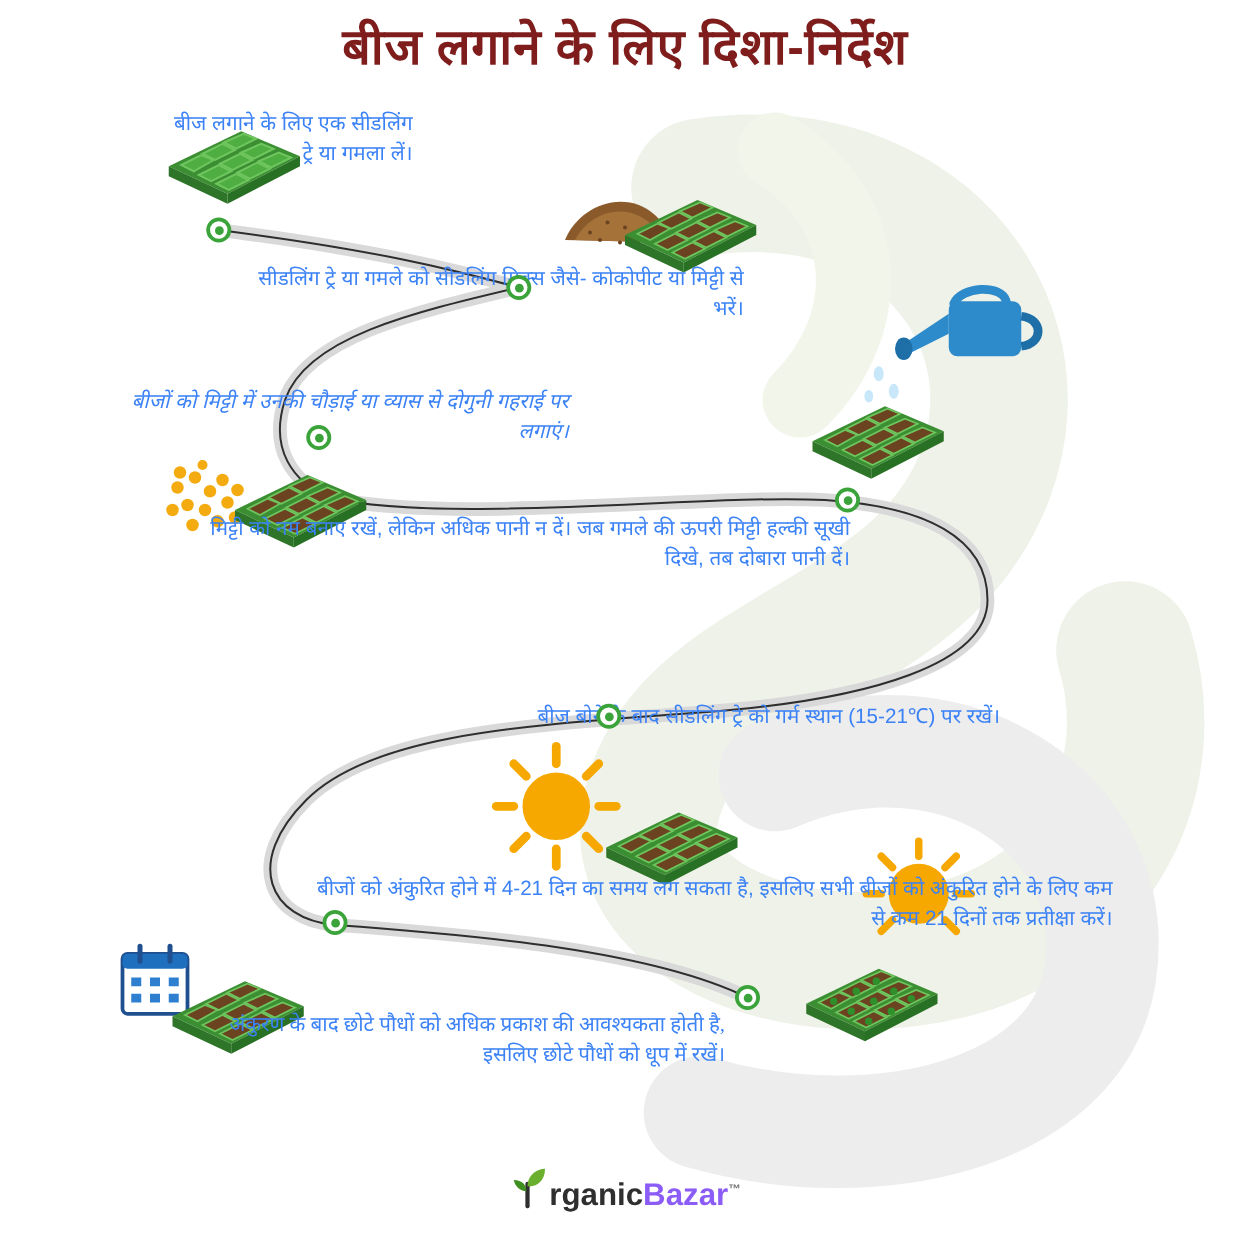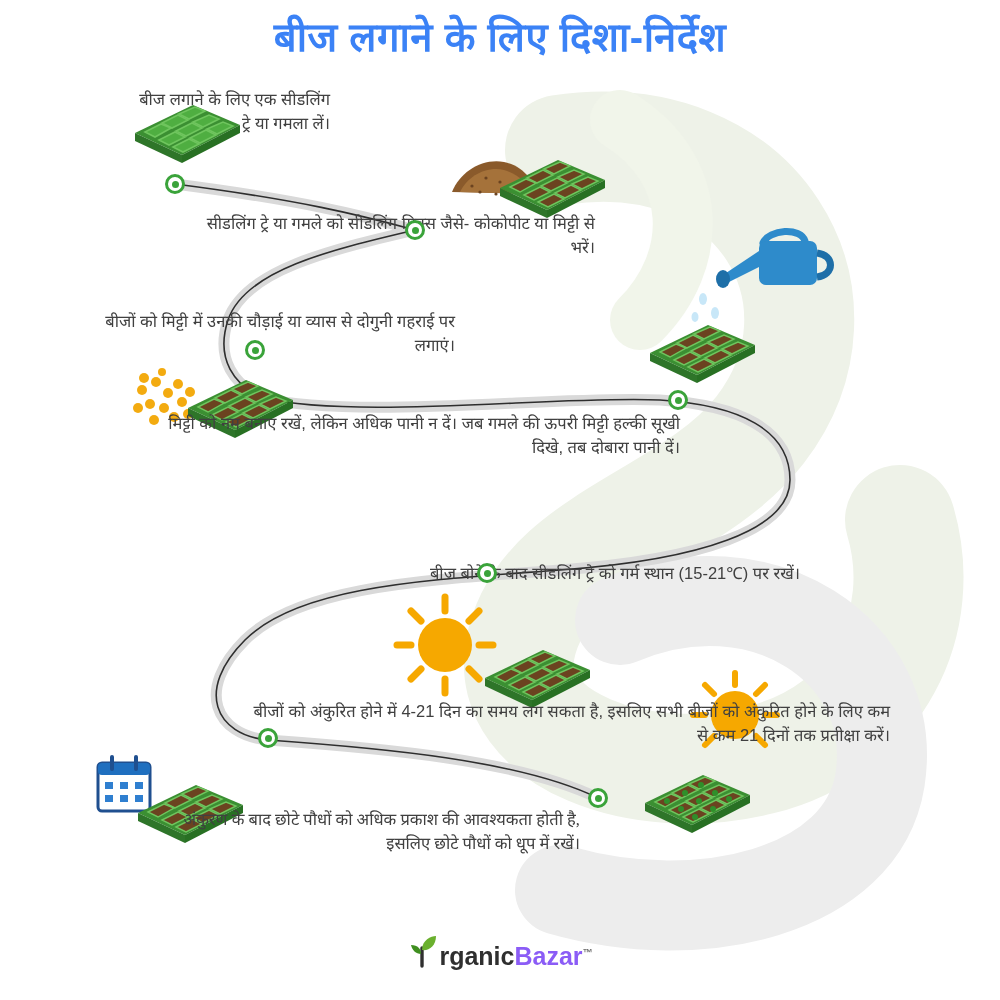--- a/index.html
+++ b/index.html
@@ -8,26 +8,26 @@
     background:#ffffff;
     font-family:"Liberation Sans", sans-serif;
     position:relative;
     overflow:hidden;
   }
   #bg-swirl{position:absolute;inset:0;width:1000px;height:1000px;z-index:0;}
   #path-layer{position:absolute;inset:0;width:1000px;height:1000px;z-index:2;}
   .layer{position:absolute;inset:0;width:1000px;height:1000px;}
   .title{
     position:absolute;top:8px;left:0;width:1000px;text-align:center;
-    font-size:40px;font-weight:bold;color:#3b82f6;letter-spacing:0.5px;
+    font-size:40px;font-weight:bold;color:#7f1d1d;letter-spacing:0.5px;
     z-index:6;
   }
   .step-text{
     position:absolute;z-index:6;
-    font-size:16.5px;line-height:1.45;color:#404040;
+    font-size:16.5px;line-height:1.45;color:#3b82f6;
   }
   .t-right{text-align:right;}
   .node{
     position:absolute;width:20px;height:20px;border-radius:50%;
     background:#ffffff;border:3px solid #3aa33a;z-index:7;
     box-sizing:border-box;
   }
   .node::after{
     content:"";position:absolute;left:50%;top:50%;
     width:7px;height:7px;margin:-3.5px 0 0 -3.5px;border-radius:50%;
@@ -285,21 +285,21 @@
         <circle cx="84" cy="34" r="3"></circle>
     </g>
   </g>
 
 </svg>
 
 <div class="step-text t-right" style="left:130px;top:88px;width:200px;">बीज लगाने के लिए एक सीडलिंग ट्रे या गमला लें।</div>
 
 <div class="step-text t-right" style="left:205px;top:212px;width:390px;">सीडलिंग ट्रे या गमले को सीडलिंग मिक्स जैसे- कोकोपीट या मिट्टी से भरें।</div>
 
-<div class="step-text t-right" style="left:80px;top:310px;width:375px;">बीजों को मिट्टी में उनकी चौड़ाई या व्यास से दोगुनी गहराई पर लगाएं।</div>
+<div class="step-text t-right" style="left:80px;top:310px;width:375px;font-style:italic;">बीजों को मिट्टी में उनकी चौड़ाई या व्यास से दोगुनी गहराई पर लगाएं।</div>
 
 <div class="step-text t-right" style="left:135px;top:412px;width:545px;">मिट्टी को नम बनाए रखें, लेकिन अधिक पानी न दें।  जब गमले की ऊपरी मिट्टी हल्की सूखी दिखे, तब दोबारा पानी दें।</div>
 
 <div class="step-text t-right" style="left:400px;top:562px;width:400px;">बीज बोने के बाद सीडलिंग ट्रे को गर्म स्थान (15-21℃) पर रखें।</div>
 
 <div class="step-text t-right" style="left:250px;top:700px;width:640px;">बीजों को अंकुरित होने में 4-21 दिन का समय लग सकता है, इसलिए सभी बीजों को अंकुरित होने के लिए कम से कम 21 दिनों तक प्रतीक्षा करें।</div>
 
 <div class="step-text t-right" style="left:140px;top:808px;width:440px;font-family:Liberation Serif, serif;">अंकुरण के बाद छोटे पौधों को अधिक प्रकाश की आवश्यकता होती है, इसलिए छोटे पौधों को धूप में रखें।</div>
 
 <div class="node" style="left:165px;top:174px;"></div>

